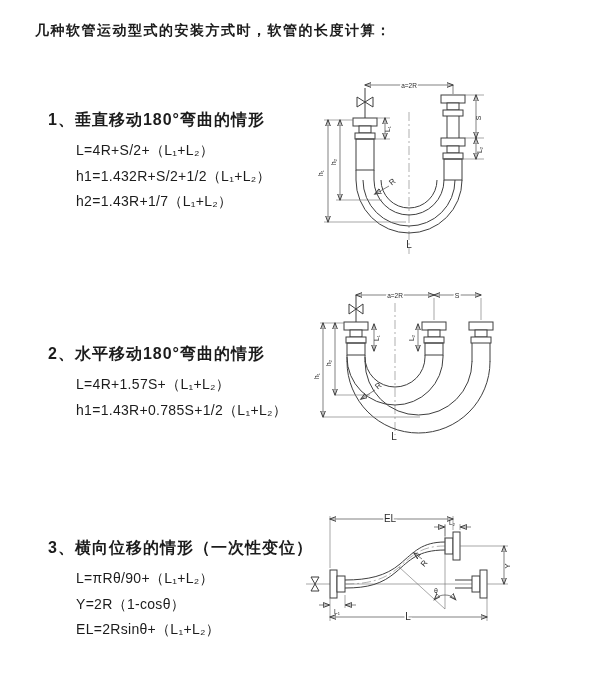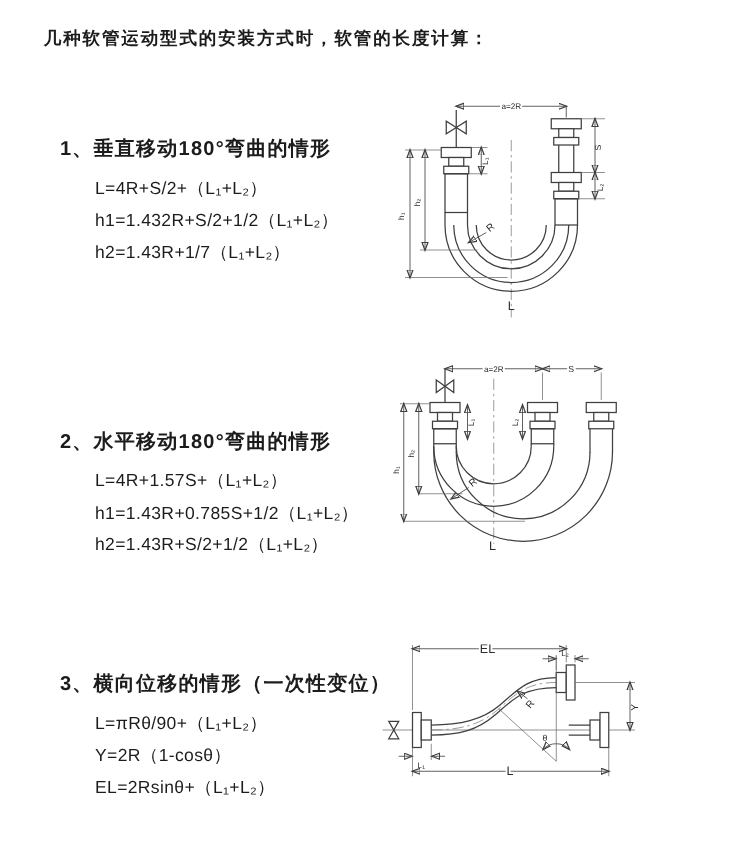--- a/index.html
+++ b/index.html
@@ -38,21 +38,20 @@
       <li>h1=1.432R+S/2+1/2（L₁+L₂）</li>
       <li>h2=1.43R+1/7（L₁+L₂）</li>
     </ul>
   </div>
 
   <div class="section sec2">
     <div class="heading">2、水平移动180°弯曲的情形</div>
     <ul class="formulas">
       <li>L=4R+1.57S+（L₁+L₂）</li>
       <li>h1=1.43R+0.785S+1/2（L₁+L₂）</li>
-      <li>h2=1.43R+S/2+1/2（L₁+L₂）</li>
     </ul>
   </div>
 
   <div class="section sec3">
     <div class="heading">3、横向位移的情形（一次性变位）</div>
     <ul class="formulas">
       <li>L=πRθ/90+（L₁+L₂）</li>
       <li>Y=2R（1-cosθ）</li>
       <li>EL=2Rsinθ+（L₁+L₂）</li>
     </ul>

